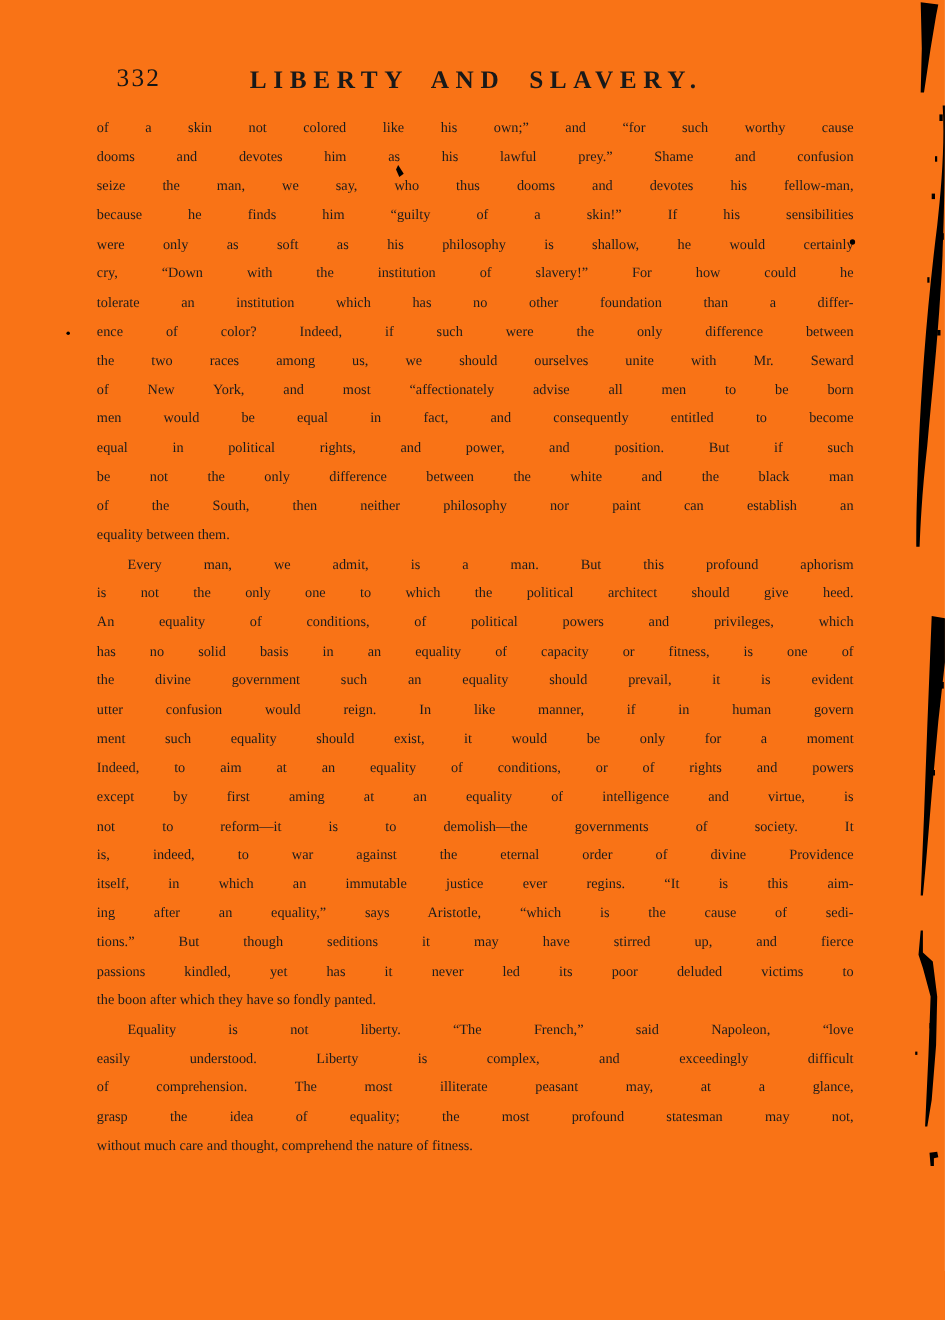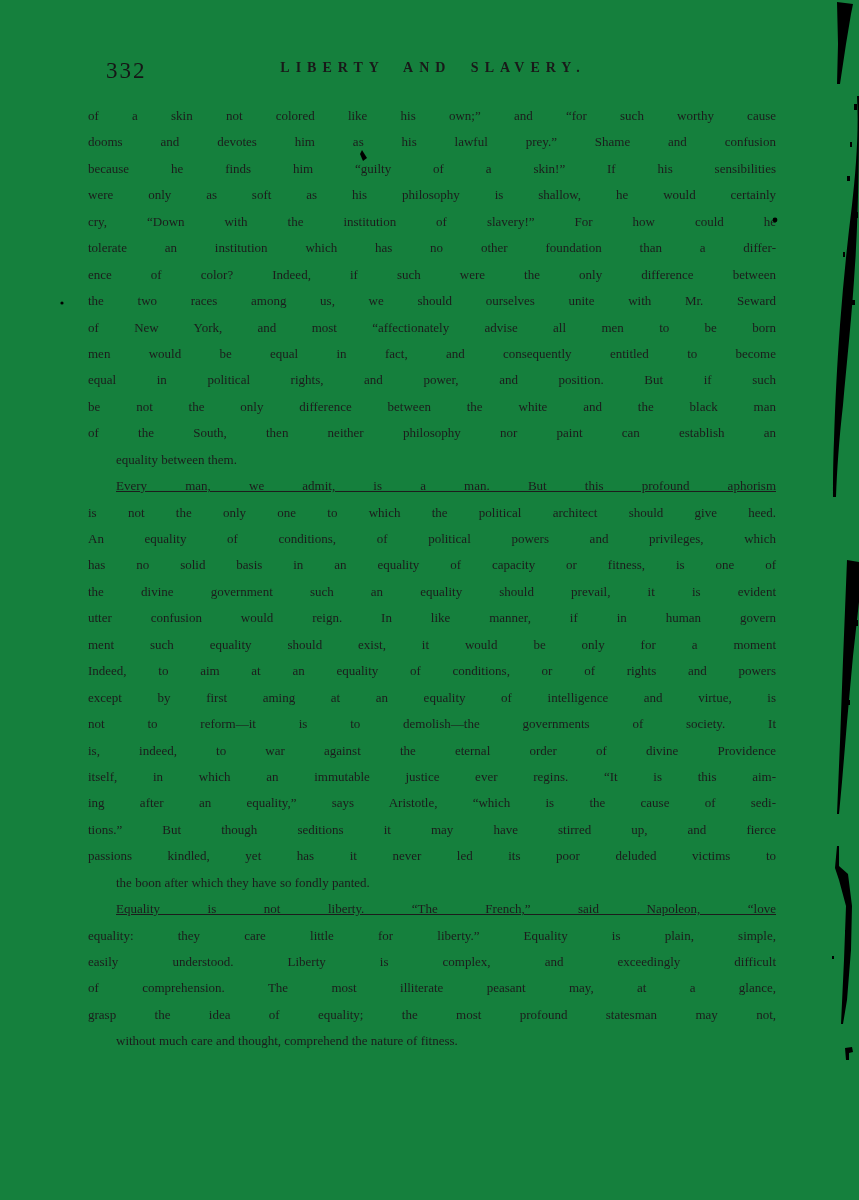--- a/index.html
+++ b/index.html
@@ -4,21 +4,21 @@
 <style>
   html, body {
     margin: 0;
     padding: 0;
     background: #ffffff;
   }
   .page {
     position: relative;
     width: 859px;
     height: 1200px;
-    background: #15803d;
+    background: #f97316;
     font-family: "Liberation Serif", "DejaVu Serif", serif;
     color: #1c1c1c;
     overflow: hidden;
   }
   .header {
     position: absolute;
     top: 57px;
     left: 88px;
     width: 690px;
     height: 28px;
@@ -26,21 +26,21 @@
   .page-number {
     position: absolute;
     left: 18px;
     top: 1px;
     font-size: 23px;
     letter-spacing: 2px;
     color: #161616;
   }
   .running-title {
     text-align: center;
-    font-size: 14px;
+    font-size: 23px;
     font-weight: bold;
     letter-spacing: 6px;
     word-spacing: 10px;
     padding-top: 3px;
     color: #191919;
   }
   .body-text {
     position: absolute;
     top: 103px;
     left: 88px;
@@ -50,25 +50,23 @@
     color: #1c1c1c;
   }
   .line {
     height: 26.45px;
     text-align: justify;
     text-align-last: justify;
     white-space: normal;
   }
   .line.last {
     text-align-last: left;
-    margin-left: 28px;
   }
   .line.indent {
     text-indent: 28px;
-    text-decoration: underline;
   }
   .artifacts {
     position: absolute;
     top: 0;
     left: 0;
     pointer-events: none;
   }
 </style>
 </head>
 <body>
@@ -76,20 +74,21 @@
 <div class="page">
 
   <div class="header">
     <span class="page-number">332</span>
     <div class="running-title">LIBERTY AND SLAVERY.</div>
   </div>
 
   <div class="body-text" id="text-body">
       <div class="line">of a skin not colored like his own;” and “for such  worthy cause</div>
       <div class="line">dooms and devotes him as his lawful prey.”  Shame and confusion</div>
+      <div class="line">seize the man, we say, who thus dooms and devotes his fellow-man,</div>
       <div class="line">because he finds him “guilty of a skin!”  If his sensibilities</div>
       <div class="line">were only as soft as his philosophy is shallow, he would certainly</div>
       <div class="line">cry, “Down with the institution of slavery!”  For how could he</div>
       <div class="line">tolerate an institution which has no other foundation than a differ-</div>
       <div class="line">ence of color?  Indeed, if such were the only difference between</div>
       <div class="line">the two races among us, we should ourselves unite with Mr. Seward</div>
       <div class="line">of New York, and most “affectionately advise all men to be born</div>
       <div class="line">men would be equal in fact, and consequently entitled to become</div>
       <div class="line">equal in political rights, and power, and position.  But if such</div>
       <div class="line">be not the only difference between the white and the black man</div>
@@ -105,21 +104,20 @@
       <div class="line">Indeed, to aim at an equality of conditions, or of rights and powers</div>
       <div class="line">except by first aming at an equality of  intelligence and virtue, is</div>
       <div class="line">not to reform—it is to demolish—the governments of society.   It</div>
       <div class="line">is, indeed, to war against the eternal order of divine Providence</div>
       <div class="line">itself, in which an immutable justice ever regins.  “It is this aim-</div>
       <div class="line">ing after an equality,” says Aristotle, “which is the cause of sedi-</div>
       <div class="line">tions.”   But though seditions it may have stirred up, and fierce</div>
       <div class="line">passions  kindled, yet has it never led its poor deluded victims to</div>
       <div class="line last">the boon after which they have so fondly panted.</div>
       <div class="line indent">Equality is not liberty.  “The French,” said Napoleon, “love</div>
-      <div class="line">equality: they care little for liberty.”   Equality is plain, simple,</div>
       <div class="line">easily understood.   Liberty is complex, and exceedingly difficult</div>
       <div class="line">of comprehension.   The most illiterate peasant may, at a glance,</div>
       <div class="line">grasp the idea of equality; the most profound statesman may not,</div>
       <div class="line last">without much care and thought, comprehend the nature of fitness.</div>
     </div>
 
   <svg class="artifacts" width="859" height="1200" viewBox="0 0 859 1200">
 
     <path fill="#000000" d="M837,2 L853,4 L851,14 L846,44 L840,84 L837,84 L838,44 Z"></path>
 

